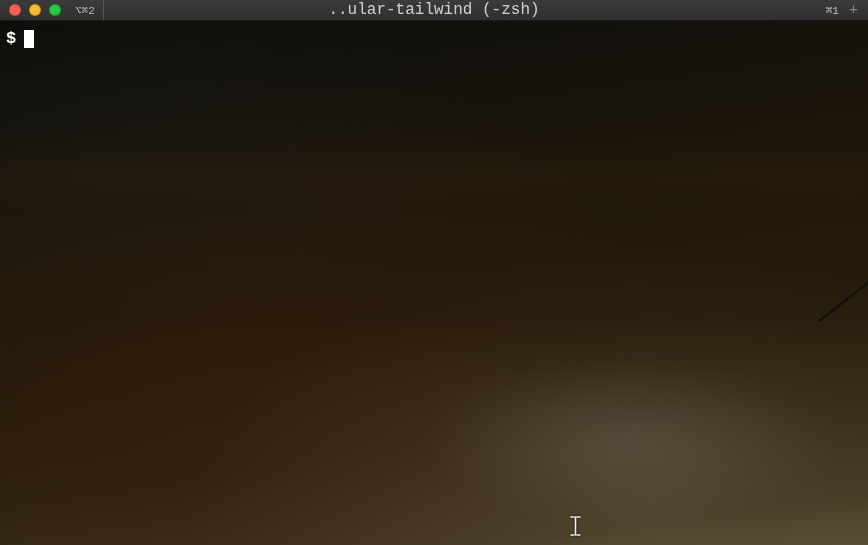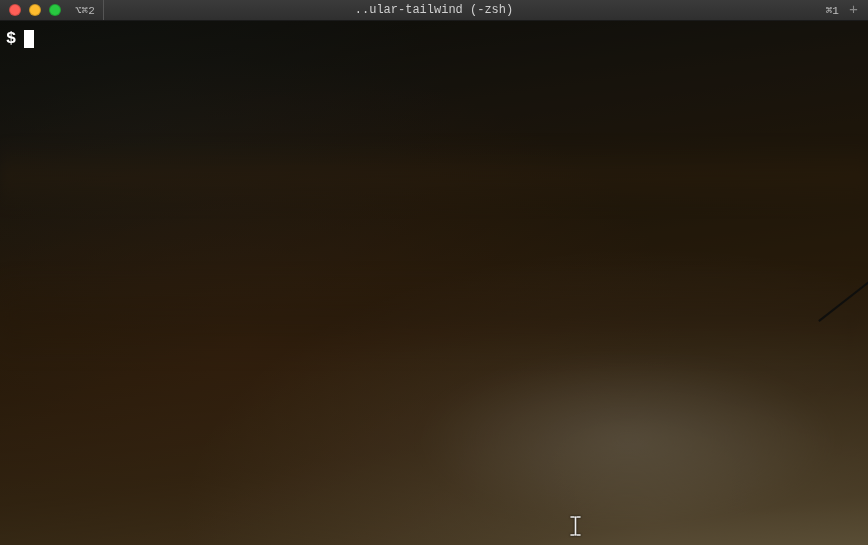--- a/index.html
+++ b/index.html
@@ -50,21 +50,21 @@
       width:1px;
       height:20px;
       background:#555;
       margin-left:8px;
     }
     .title-center {
       position: absolute;
       left: 50%;
       transform: translateX(-50%);
       color: #d0d0d0;
-      font-size: 12px;
+      font-size: 16px;
       font-weight: 500;
     }
     .tab-right {
       margin-left: auto;
       padding-right: 6px;
       display: flex;
       align-items: center;
       gap: 6px;
     }
     .shortcut {

